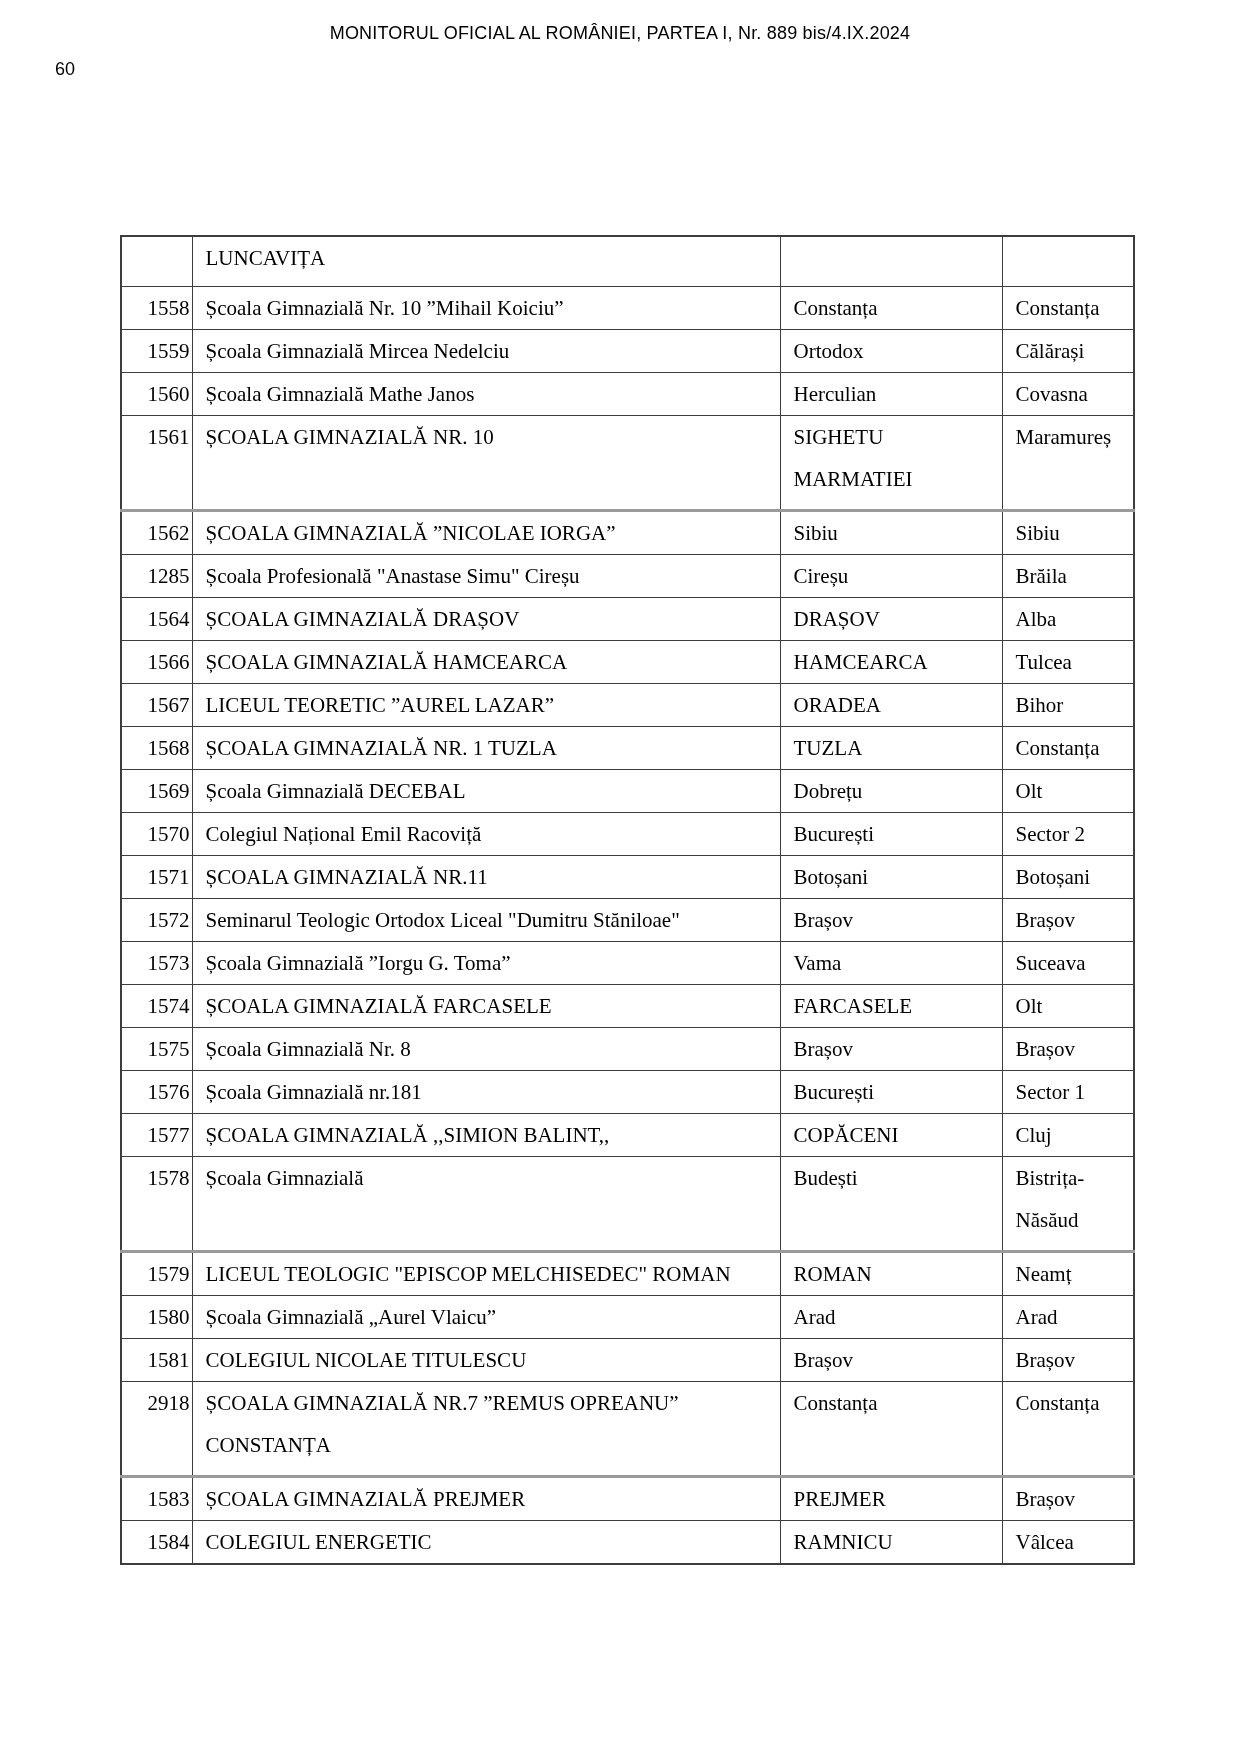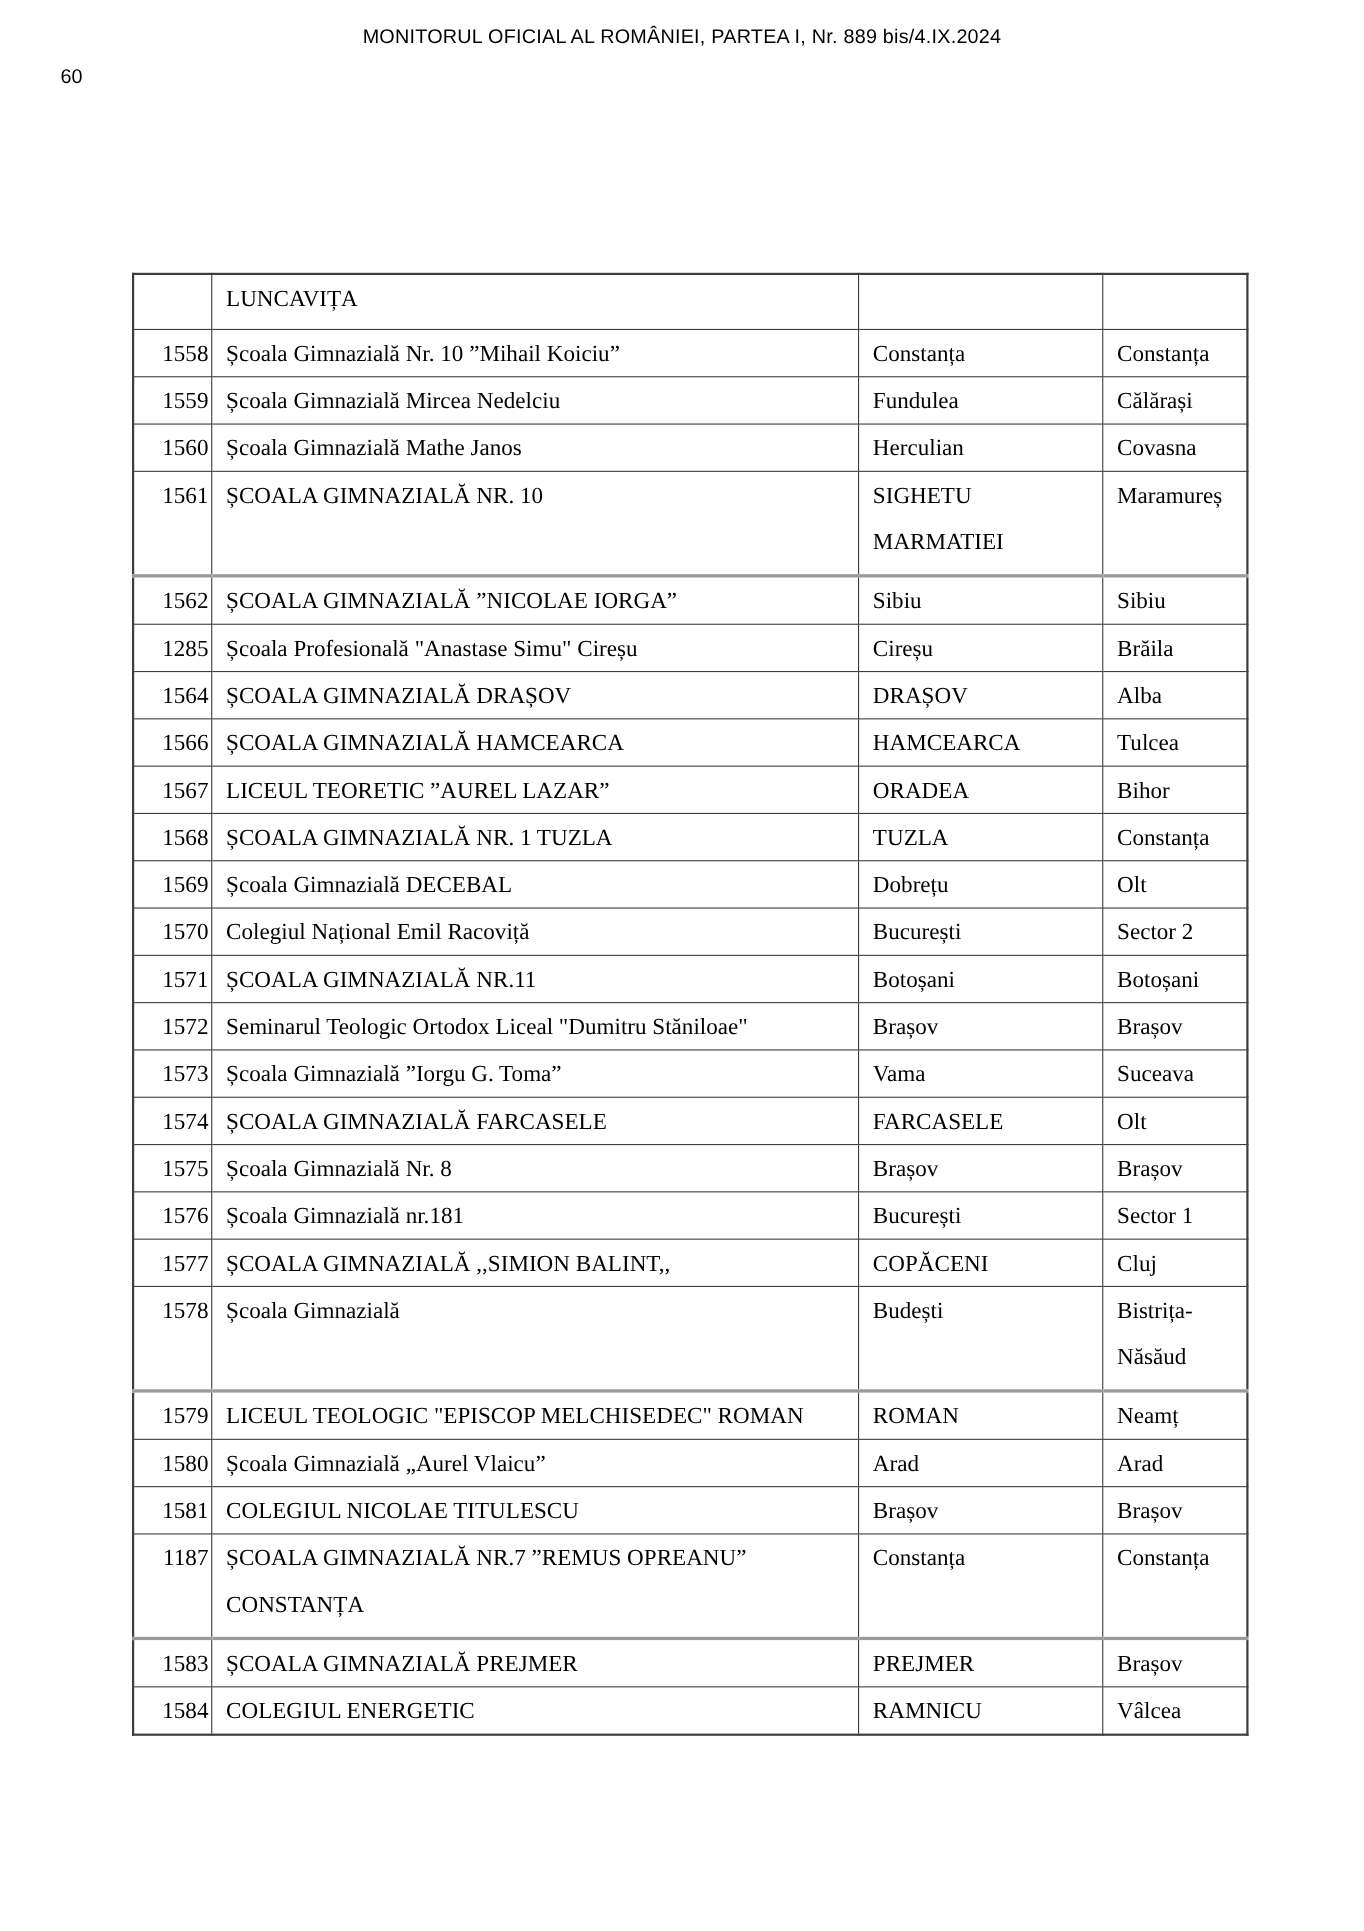--- a/index.html
+++ b/index.html
@@ -27,21 +27,21 @@
     top: 0;
     margin-top: 36px;
   }
   .header-title {
     text-align: center;
     letter-spacing: 0.2px;
   }
   table.schools {
     position: absolute;
     left: 120px;
-    top: 248px;
+    top: 235px;
     border-collapse: collapse;
     table-layout: fixed;
     border: 2px solid #3d3d3d;
     padding-left: 48px;
   }
   table.schools td {
     border: 1px solid #3d3d3d;
     vertical-align: top;
     font-size: 21px;
     line-height: 42px;
@@ -85,21 +85,21 @@
       </tr>
       <tr>
         <td class="cell-no">1558</td>
         <td class="cell-name">Școala Gimnazială Nr. 10 ”Mihail Koiciu”</td>
         <td class="cell-locality">Constanța</td>
         <td class="cell-county">Constanța</td>
       </tr>
       <tr>
         <td class="cell-no">1559</td>
         <td class="cell-name">Școala Gimnazială Mircea Nedelciu</td>
-        <td class="cell-locality">Fundulea</td>
+        <td class="cell-locality">Ortodox</td>
         <td class="cell-county">Călărași</td>
       </tr>
       <tr>
         <td class="cell-no">1560</td>
         <td class="cell-name">Școala Gimnazială Mathe Janos</td>
         <td class="cell-locality">Herculian</td>
         <td class="cell-county">Covasna</td>
       </tr>
       <tr class="tall">
         <td class="cell-no">1561</td>
@@ -217,21 +217,21 @@
         <td class="cell-locality">Arad</td>
         <td class="cell-county">Arad</td>
       </tr>
       <tr>
         <td class="cell-no">1581</td>
         <td class="cell-name">COLEGIUL NICOLAE TITULESCU</td>
         <td class="cell-locality">Brașov</td>
         <td class="cell-county">Brașov</td>
       </tr>
       <tr class="tall">
-        <td class="cell-no">1187</td>
+        <td class="cell-no">2918</td>
         <td class="cell-name">ȘCOALA GIMNAZIALĂ NR.7 ”REMUS OPREANU”
 CONSTANȚA</td>
         <td class="cell-locality">Constanța</td>
         <td class="cell-county">Constanța</td>
       </tr>
       <tr>
         <td class="cell-no">1583</td>
         <td class="cell-name">ȘCOALA GIMNAZIALĂ PREJMER</td>
         <td class="cell-locality">PREJMER</td>
         <td class="cell-county">Brașov</td>

